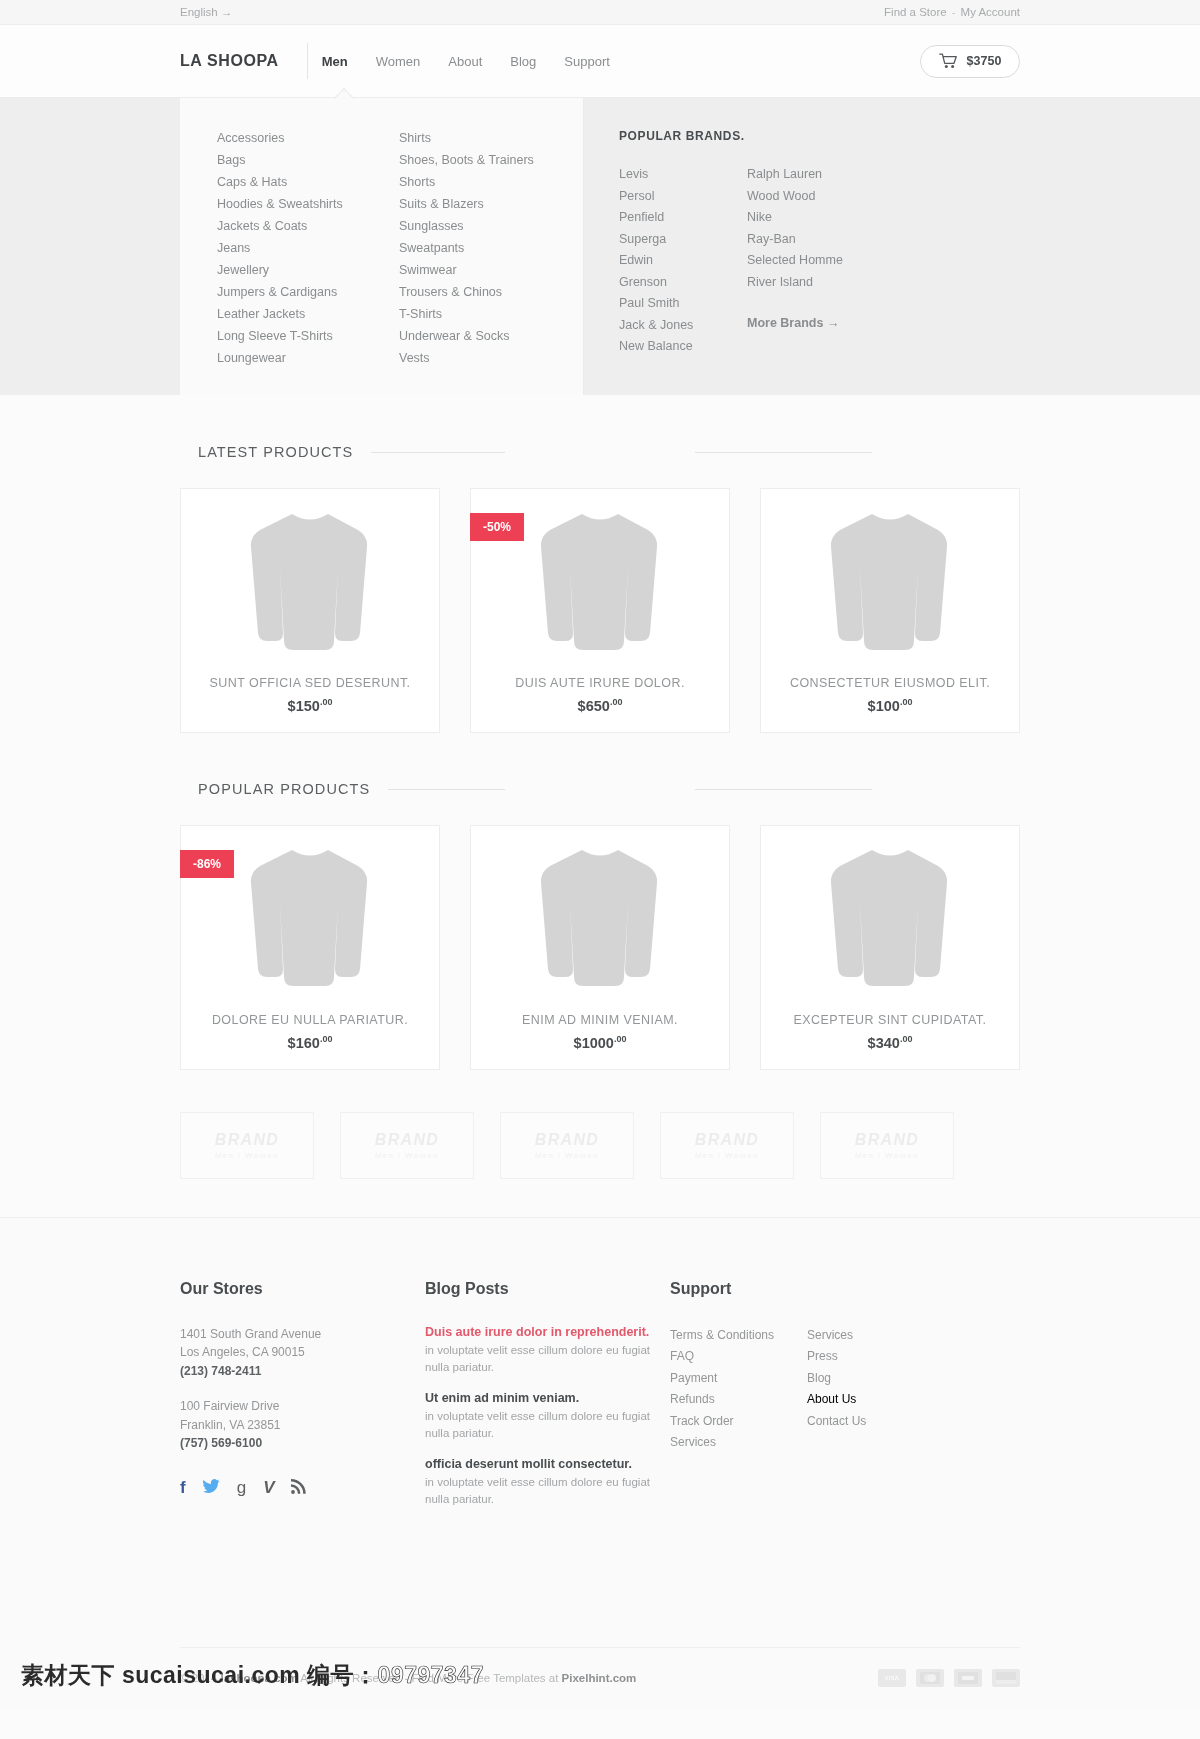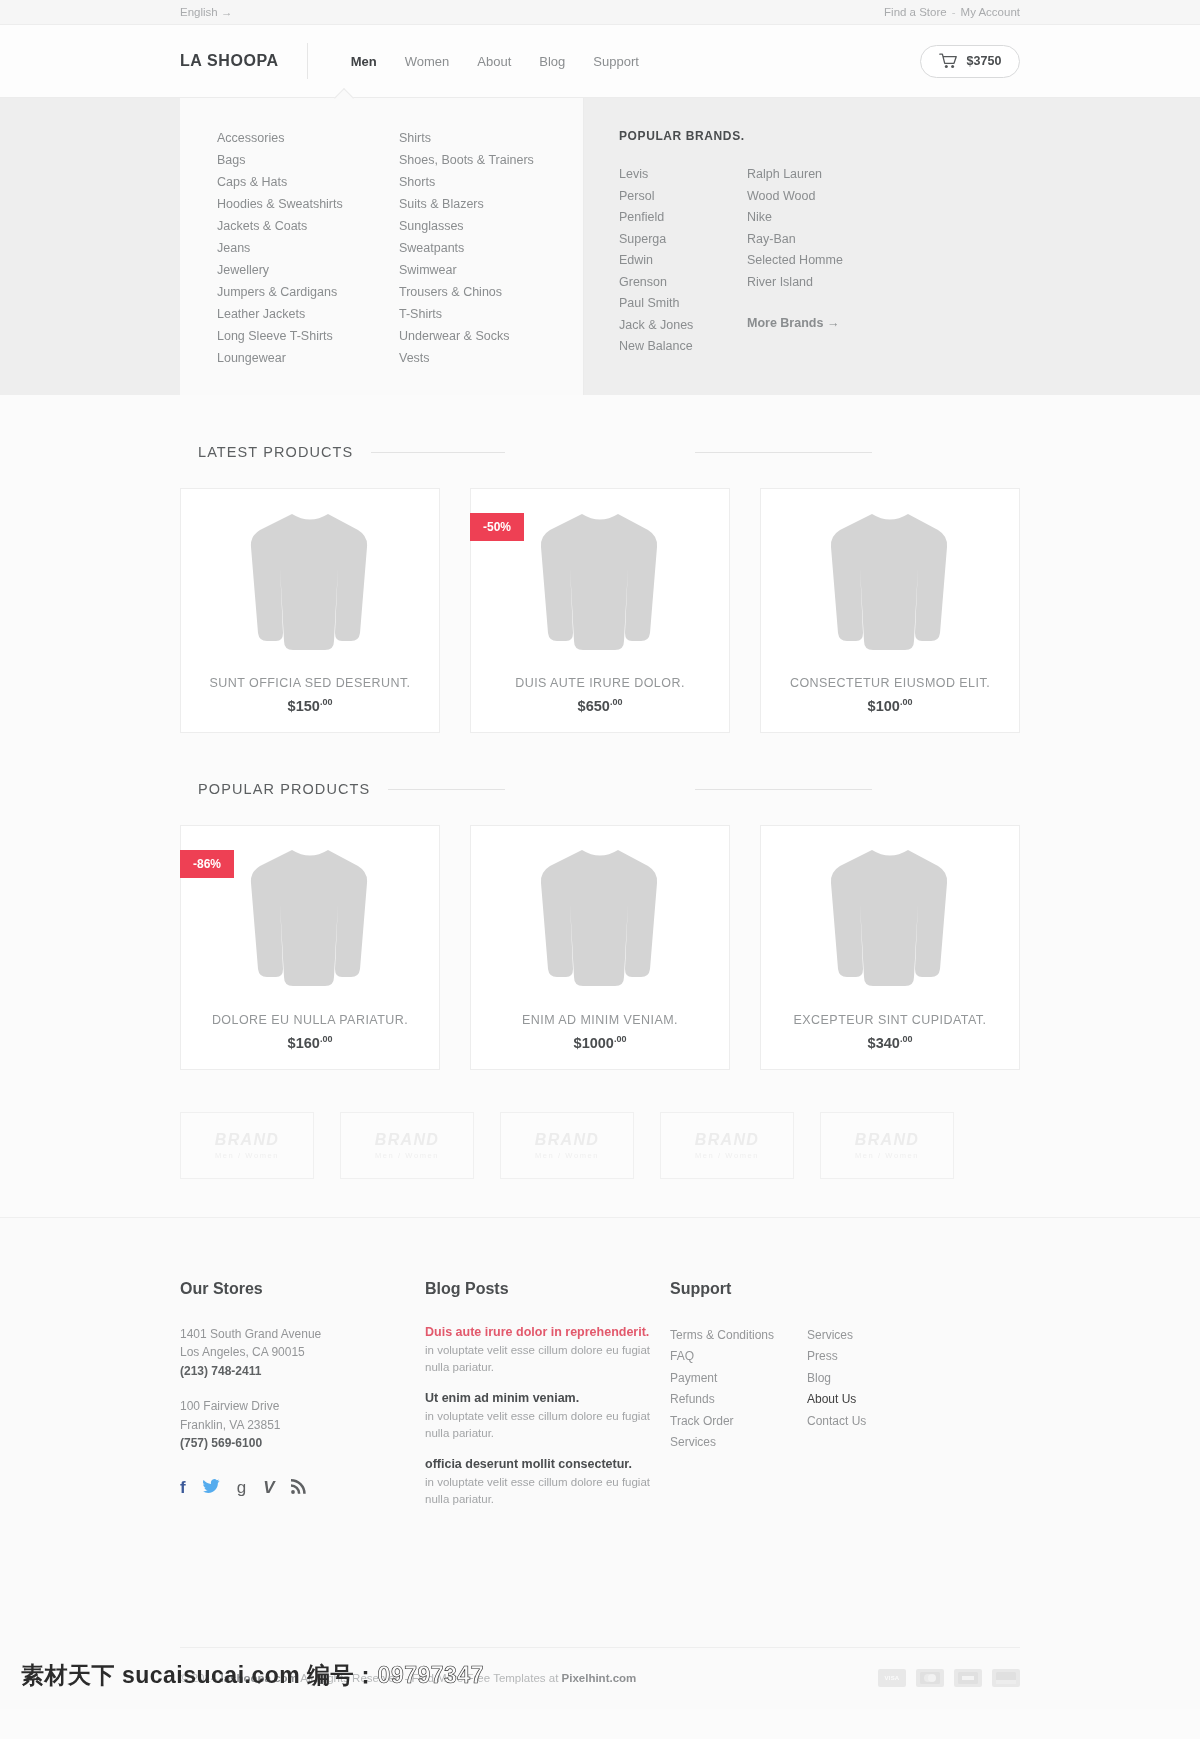--- a/index.html
+++ b/index.html
@@ -42,21 +42,21 @@
     display: flex; align-items: center;
   }
   .logo {
     font-size: 16px;
     font-weight: bold;
     letter-spacing: 0.6px;
     color: #3f4245;
     padding-right: 28px;
   }
   .logo-divider { width: 1px; height: 36px; background: #e6e6e6; }
-  .nav { display: flex; align-items: flex-start; margin-left: 41px; gap: 24px; }
+  .nav { display: flex; align-items: flex-start; margin-left: 12px; gap: 24px; }
   .nav a {
     font-size: 13px;
     color: #8b8e90;
     text-decoration: none;
     padding: 4px 2px;
   }
   .nav a.active { color: #3f4245; font-weight: bold; }
   .cart {
     margin-left: auto;
     width: 100px; height: 33px;
@@ -245,21 +245,21 @@
   .bpost .bt { font-size: 12.5px; font-weight: bold; color: #4a4d4f; margin-bottom: 3px; }
   .bpost.hl .bt { color: #e2596c; }
   .bpost .bd { font-size: 11.5px; line-height: 17px; color: #a3a5a7; }
 
   .support-cols { display: flex; }
   .support-col { width: 137px; }
   .support-col a {
     display: block; font-size: 12px; line-height: 21.5px;
     color: #949698; text-decoration: none;
   }
-  .support-col a.hl { color: #404040; }
+  .support-col a.hl { color: #000000; }
 
   .fbottom {
     position: absolute; left: 0; right: 0; bottom: 0;
     height: 62px;
   }
   .fbottom .line { width: 840px; margin: 0 auto; height: 1px; background: #eeeeee; }
   .fbottom .row {
     width: 840px; margin: 0 auto;
     display: flex; align-items: center; justify-content: space-between;
     height: 61px;

